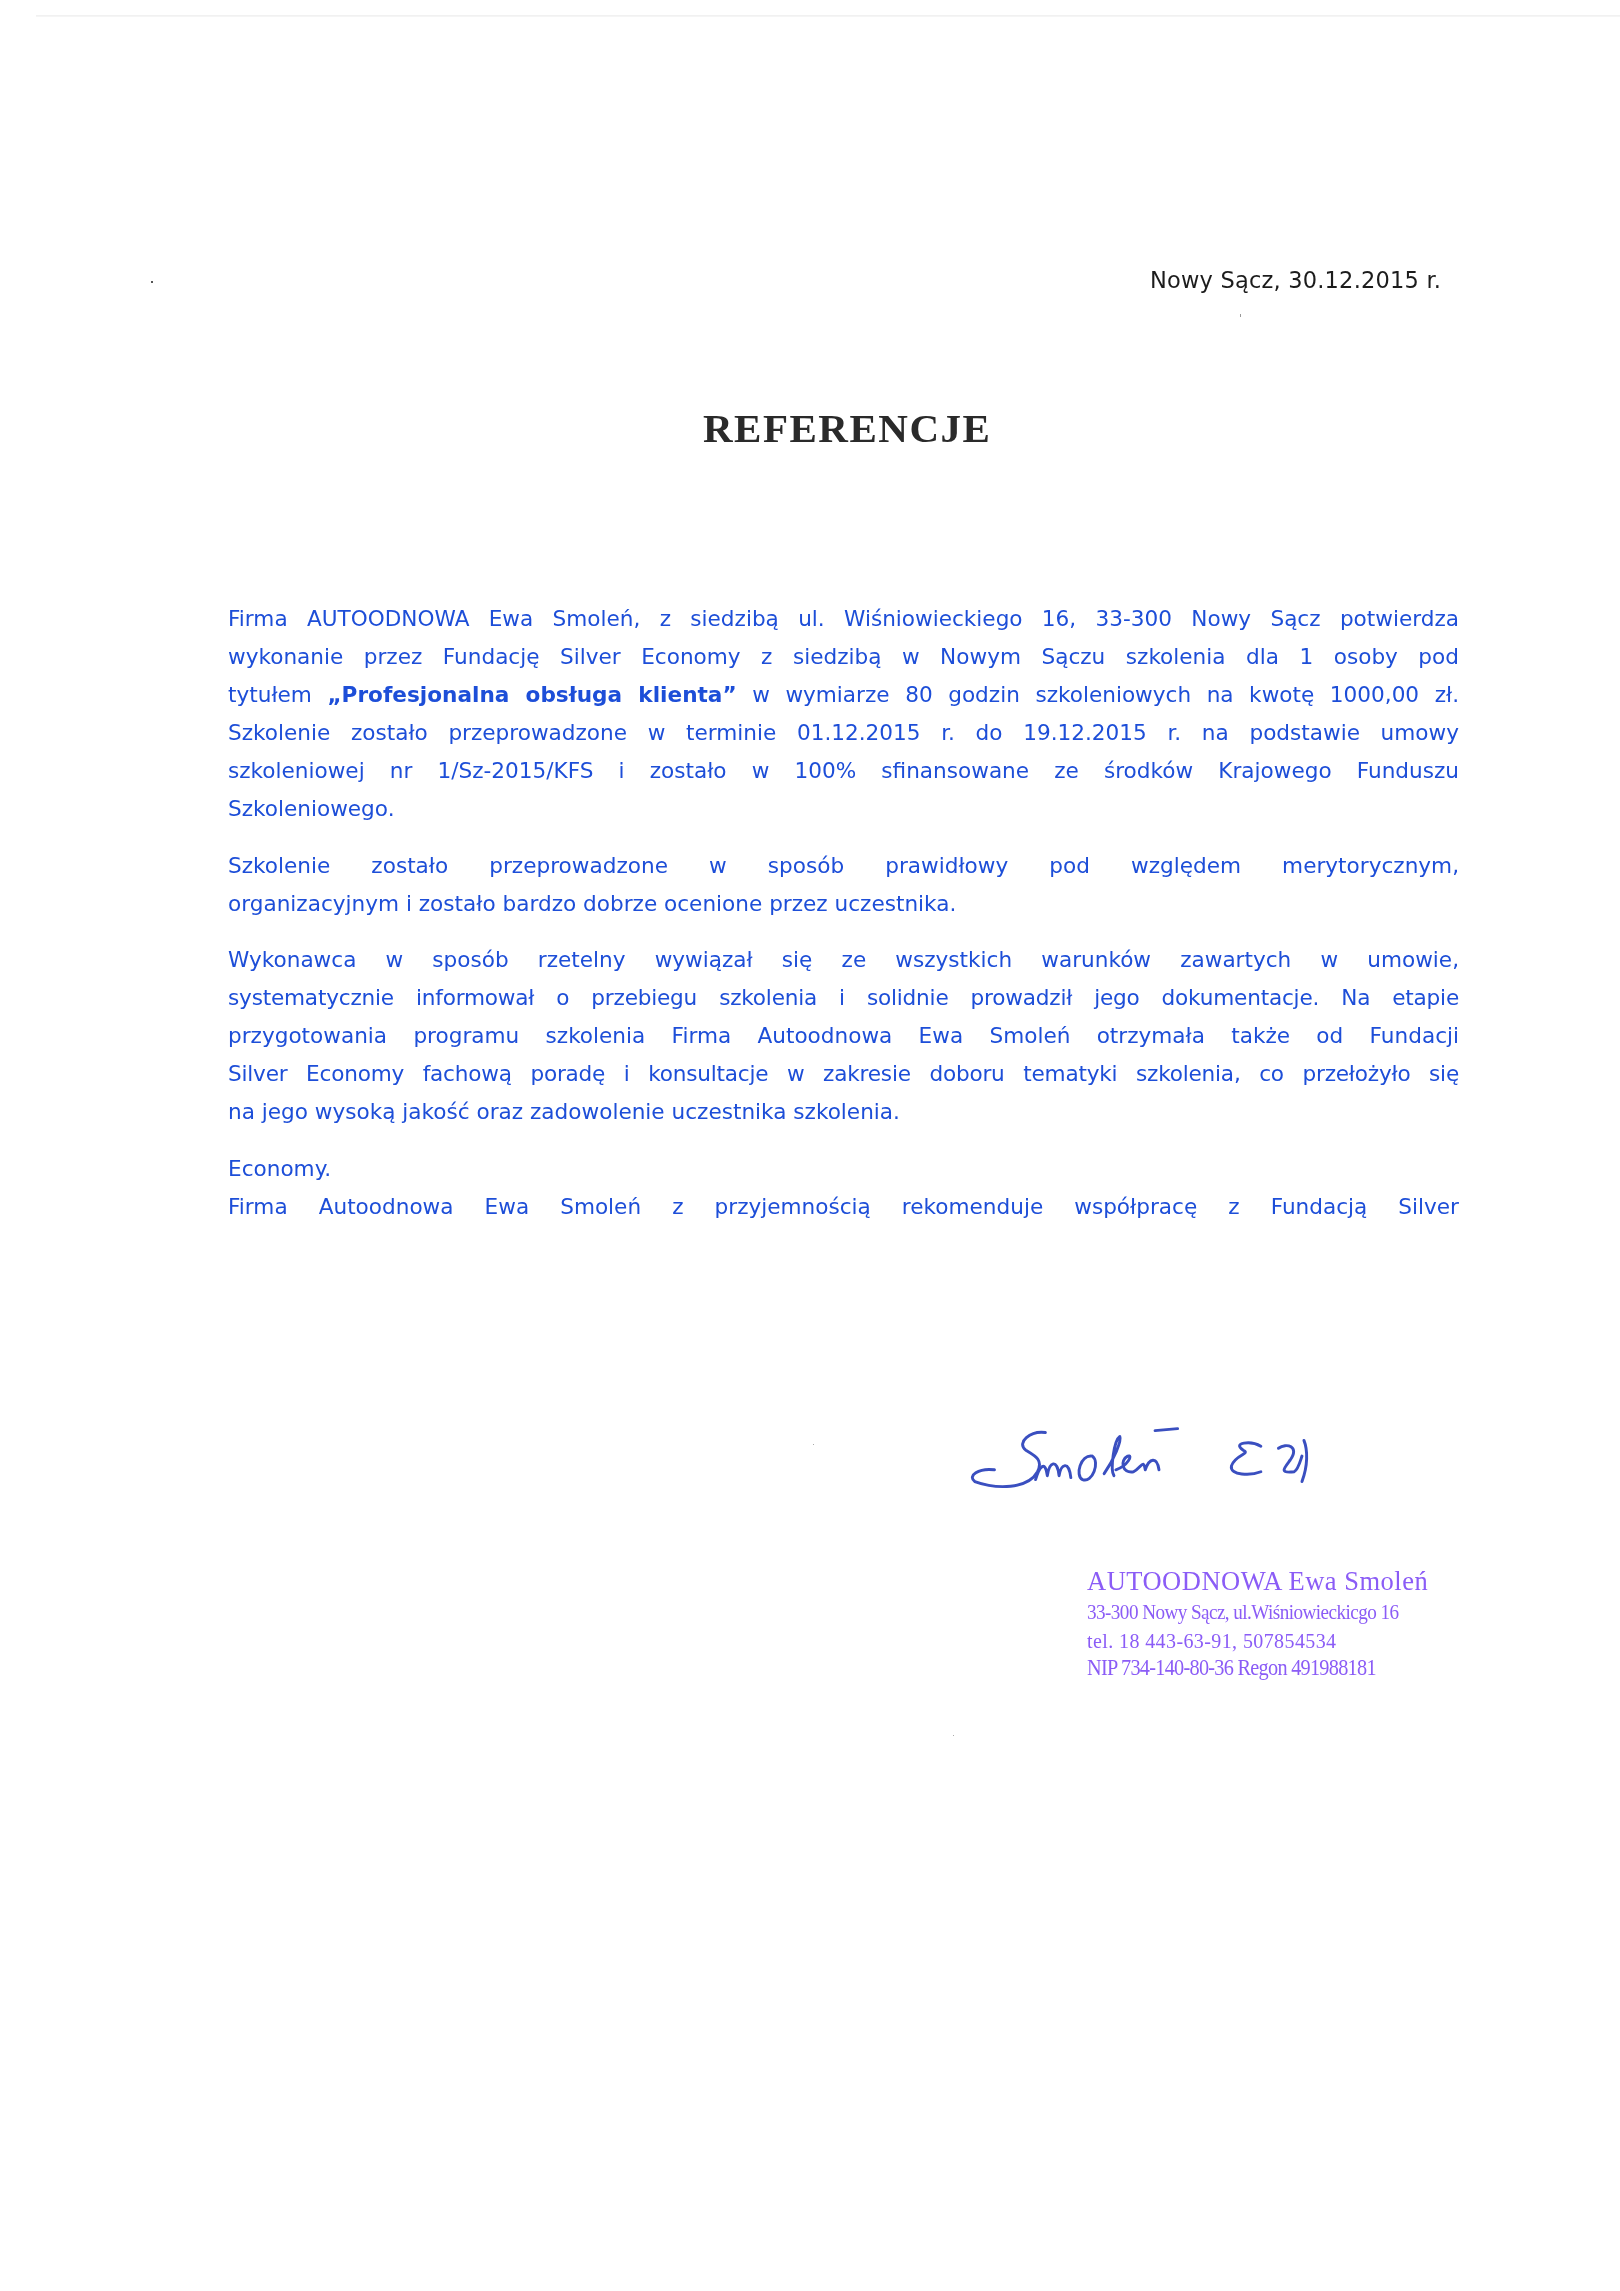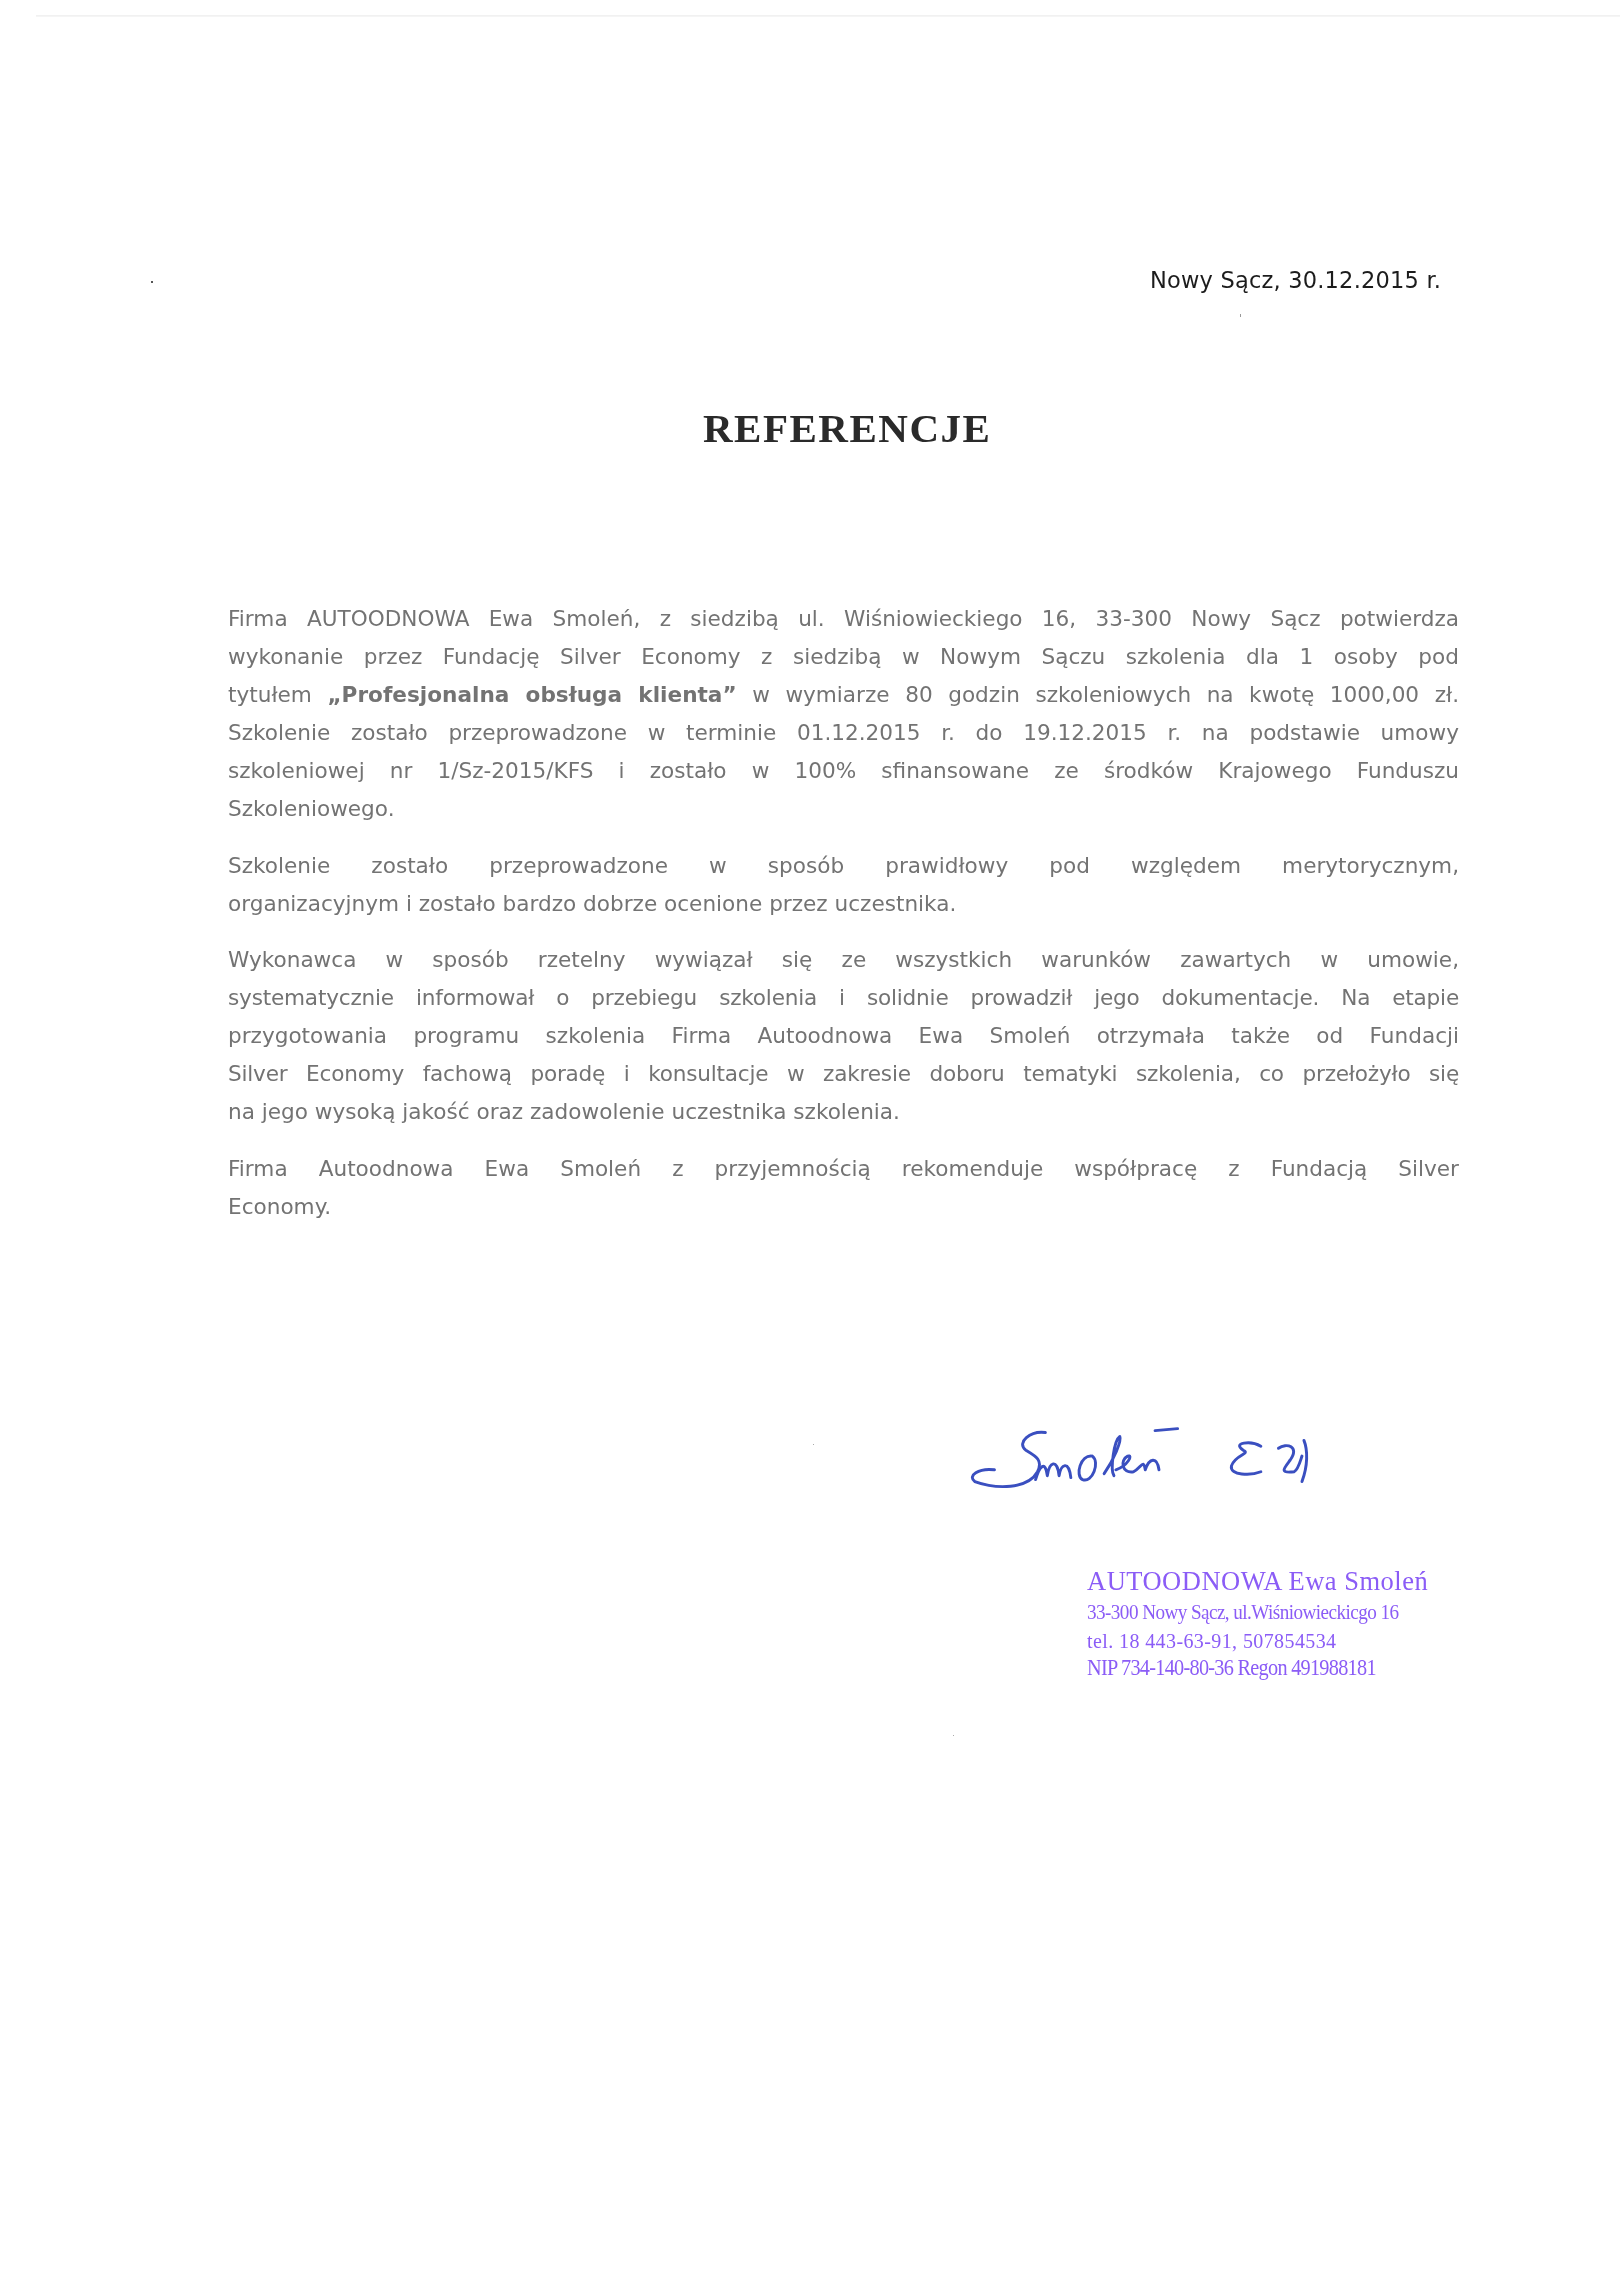--- a/index.html
+++ b/index.html
@@ -27,21 +27,21 @@
   }
   .title {
     position: absolute; left: 667px; top: 404px;
     font-family: "Liberation Serif", "DejaVu Serif", serif;
     font-weight: bold; font-size: 41px;
     color: #2a2a2a; letter-spacing: 1.5px; white-space: nowrap;
   }
   .body {
     position: absolute; left: 192px; top: 600px; width: 1231px;
     font-family: "DejaVu Sans", "Liberation Sans", sans-serif;
-    font-size: 21.6px; line-height: 38px; color: #737373;
+    font-size: 21.6px; line-height: 38px; color: #1d4ed8;
   }
   .para { margin: 0 0 18.6px 0; text-align: justify; }
   .para .line { display: block; text-align: justify; text-align-last: justify; white-space: nowrap; }
   .para .line.last { text-align-last: left; }
   .para .line.squeeze { letter-spacing: -0.2px; word-spacing: -1px; }
   .bold { font-weight: bold; }
 
   .signature {
     position: absolute; left: 931px; top: 1411px; width: 382px; height: 98px;
   }
@@ -84,22 +84,22 @@
       <span class="line last">organizacyjnym i zostało bardzo dobrze ocenione przez uczestnika.</span>
     </p>
     <p class="para">
       <span class="line">Wykonawca w sposób rzetelny wywiązał się ze wszystkich warunków zawartych w umowie,</span>
       <span class="line squeeze">systematycznie informował o przebiegu szkolenia i solidnie prowadził jego dokumentacje. Na etapie</span>
       <span class="line">przygotowania programu szkolenia Firma Autoodnowa Ewa Smoleń otrzymała także od Fundacji</span>
       <span class="line squeeze">Silver Economy fachową poradę i konsultacje w zakresie doboru tematyki szkolenia, co przełożyło się</span>
       <span class="line last">na jego wysoką jakość oraz zadowolenie uczestnika szkolenia.</span>
     </p>
     <p class="para">
+      <span class="line last">Economy.</span>
       <span class="line">Firma Autoodnowa Ewa Smoleń z przyjemnością rekomenduje współpracę z Fundacją Silver</span>
-      <span class="line last">Economy.</span>
     </p>
   </div>
 
   <div class="signature">
     <svg width="382" height="98" viewBox="0 0 390 100">
       <g fill="none" stroke="#3a4fc0" stroke-width="3" stroke-linecap="round" stroke-linejoin="round">
 
         <path d="M80 22 C 65 20, 50 32, 60 40 C 70 46, 78 50, 72 62 C 62 80, 30 80, 8 72 C 0 66, 12 58, 28 60"></path>
 
         <path d="M70 70 C 74 56, 80 50, 82 66 C 84 52, 92 48, 94 66 C 96 54, 104 50, 106 68"></path>

